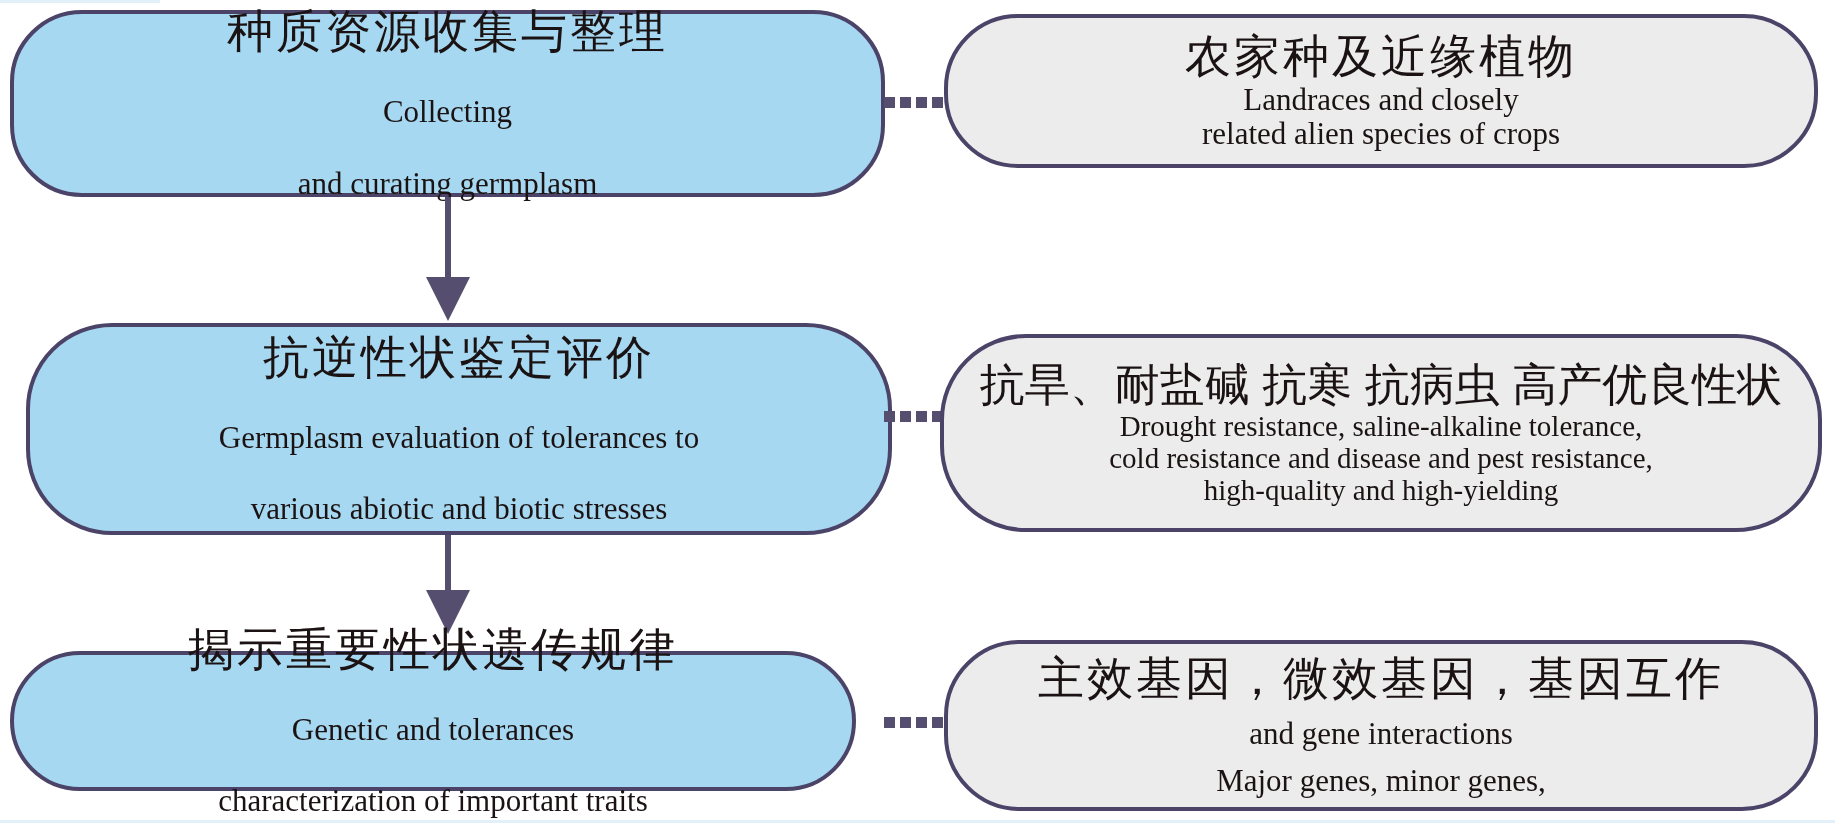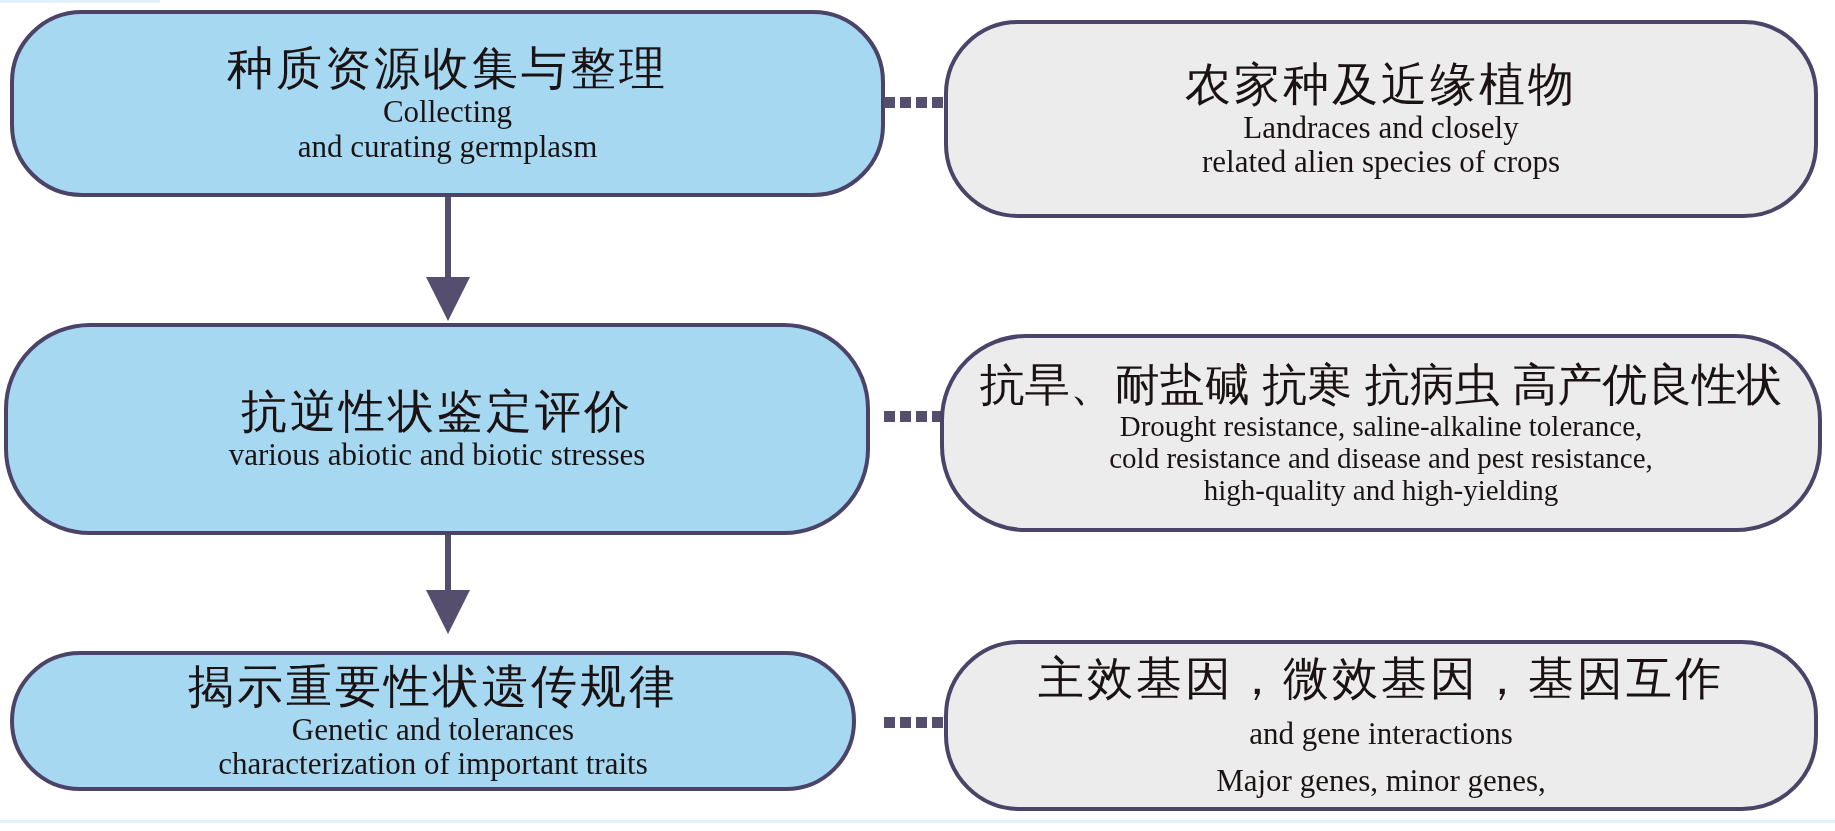--- a/index.html
+++ b/index.html
@@ -23,21 +23,21 @@
   }
   .box {
     position: absolute;
     border: 4px solid var(--border);
     display: flex;
     flex-direction: column;
     justify-content: center;
     align-items: center;
     text-align: center;
   }
-  .step-box   { background: var(--step-fill); }
+  .step-box   { background: var(--step-fill); gap: 37px; }
   .detail-box { background: var(--detail-fill); }
   .zh {
     font-family: "Liberation Sans", sans-serif;
     font-weight: 500;
     font-size: 46px;
     letter-spacing: 3px;
     line-height: 1.15;
     white-space: nowrap;
   }
   .zh.tight { letter-spacing: 0; font-size: 45px; }
@@ -77,33 +77,34 @@
     <div class="en">and curating germplasm</div>
   </div>
 
   <div class="dots" style="left:884px; top:97px;">
     <span class="dot"></span>
     <span class="dot"></span>
     <span class="dot"></span>
     <span class="dot"></span>
   </div>
 
-  <div class="box detail-box" style="left:944px; top:20px; width:874px; height:198px; border-radius:74px;">
+  <div class="box detail-box" style="left:944px; top:14px; width:874px; height:154px; border-radius:74px;">
     <div class="zh">农家种及近缘植物</div>
     <div class="en">Landraces and closely</div>
     <div class="en">related alien species of crops</div>
   </div>
 
   <svg class="arrow" style="left:425px; top:197px;" width="46" height="126" viewBox="0 0 46 126">
     <rect x="20" y="0" width="6" height="84" fill="var(--connector)"></rect>
     <polygon points="1,80 45,80 23,124" fill="var(--connector)"></polygon>
   </svg>
 
-  <div class="box step-box" style="left:4px; top:323px; width:866px; height:212px; border-radius:86px;">
+  <div class="box step-box" style="left:26px; top:323px; width:866px; height:212px; border-radius:86px;">
     <div class="zh">抗逆性状鉴定评价</div>
+    <div class="en">Germplasm evaluation of tolerances to</div>
     <div class="en">various abiotic and biotic stresses</div>
   </div>
 
   <div class="dots" style="left:884px; top:411px;">
     <span class="dot"></span>
     <span class="dot"></span>
     <span class="dot"></span>
     <span class="dot"></span>
   </div>
 

